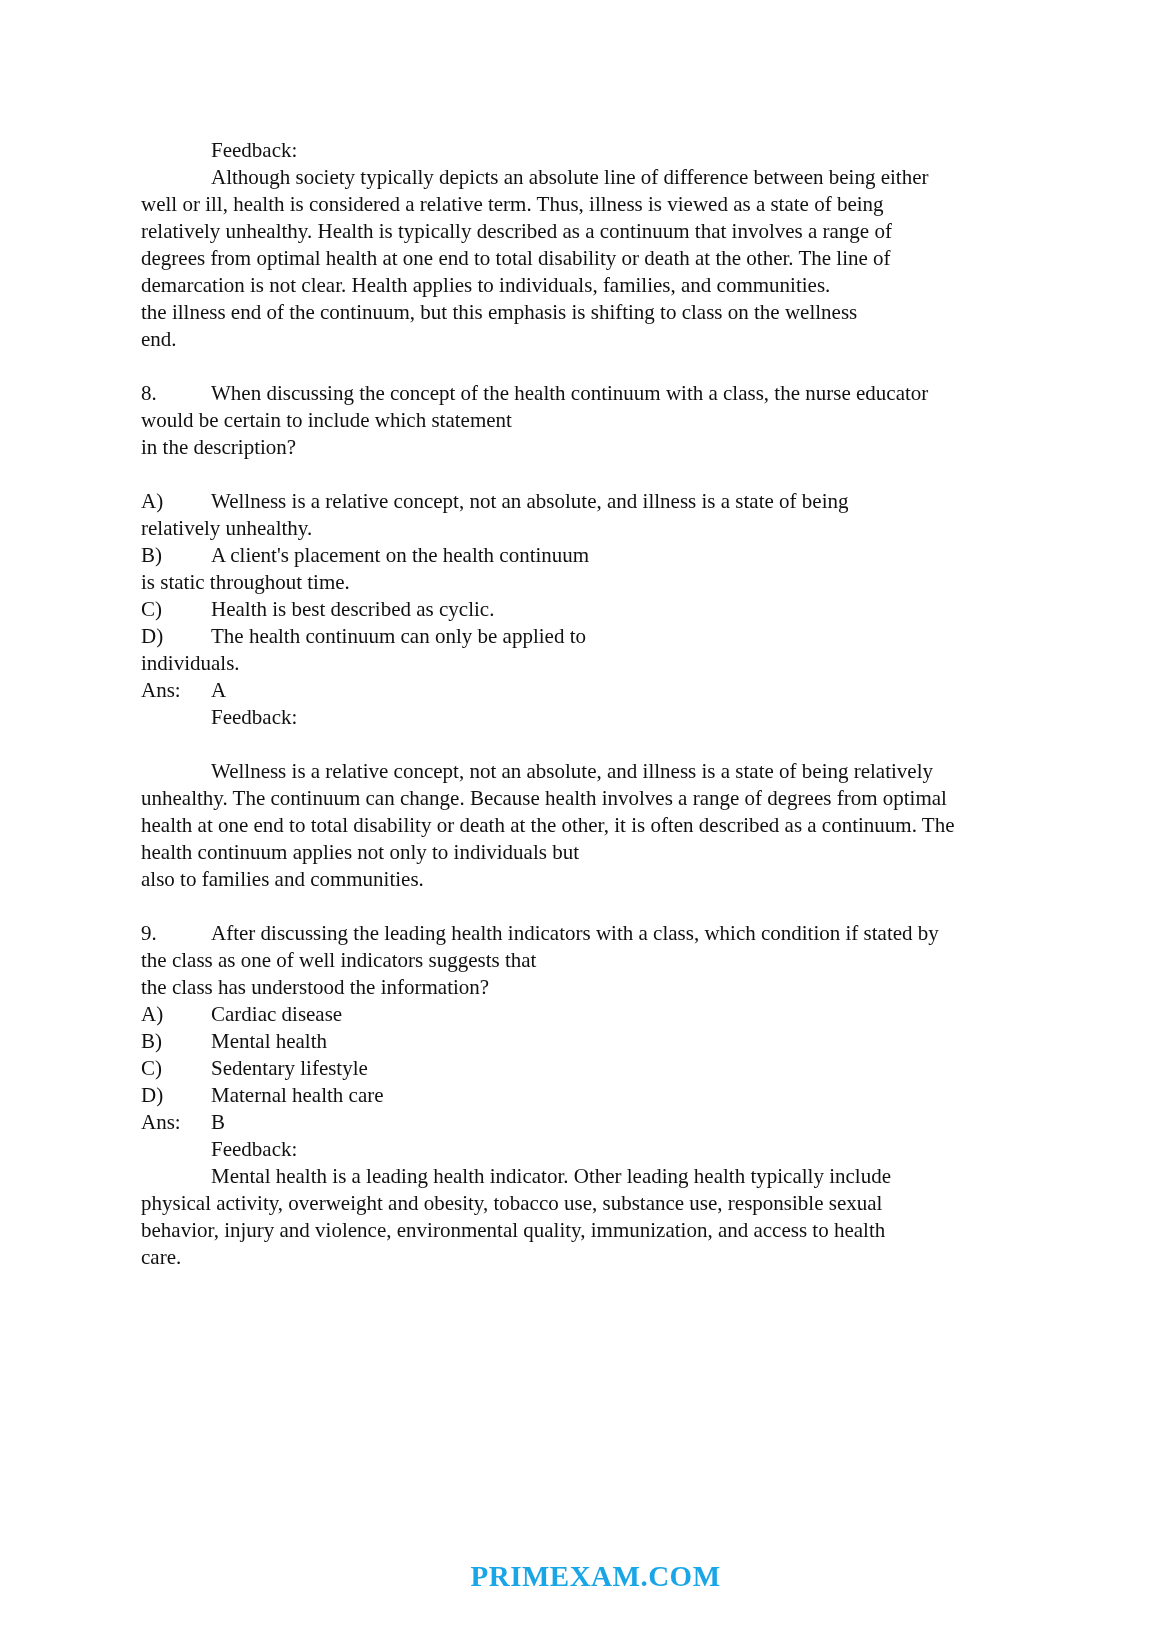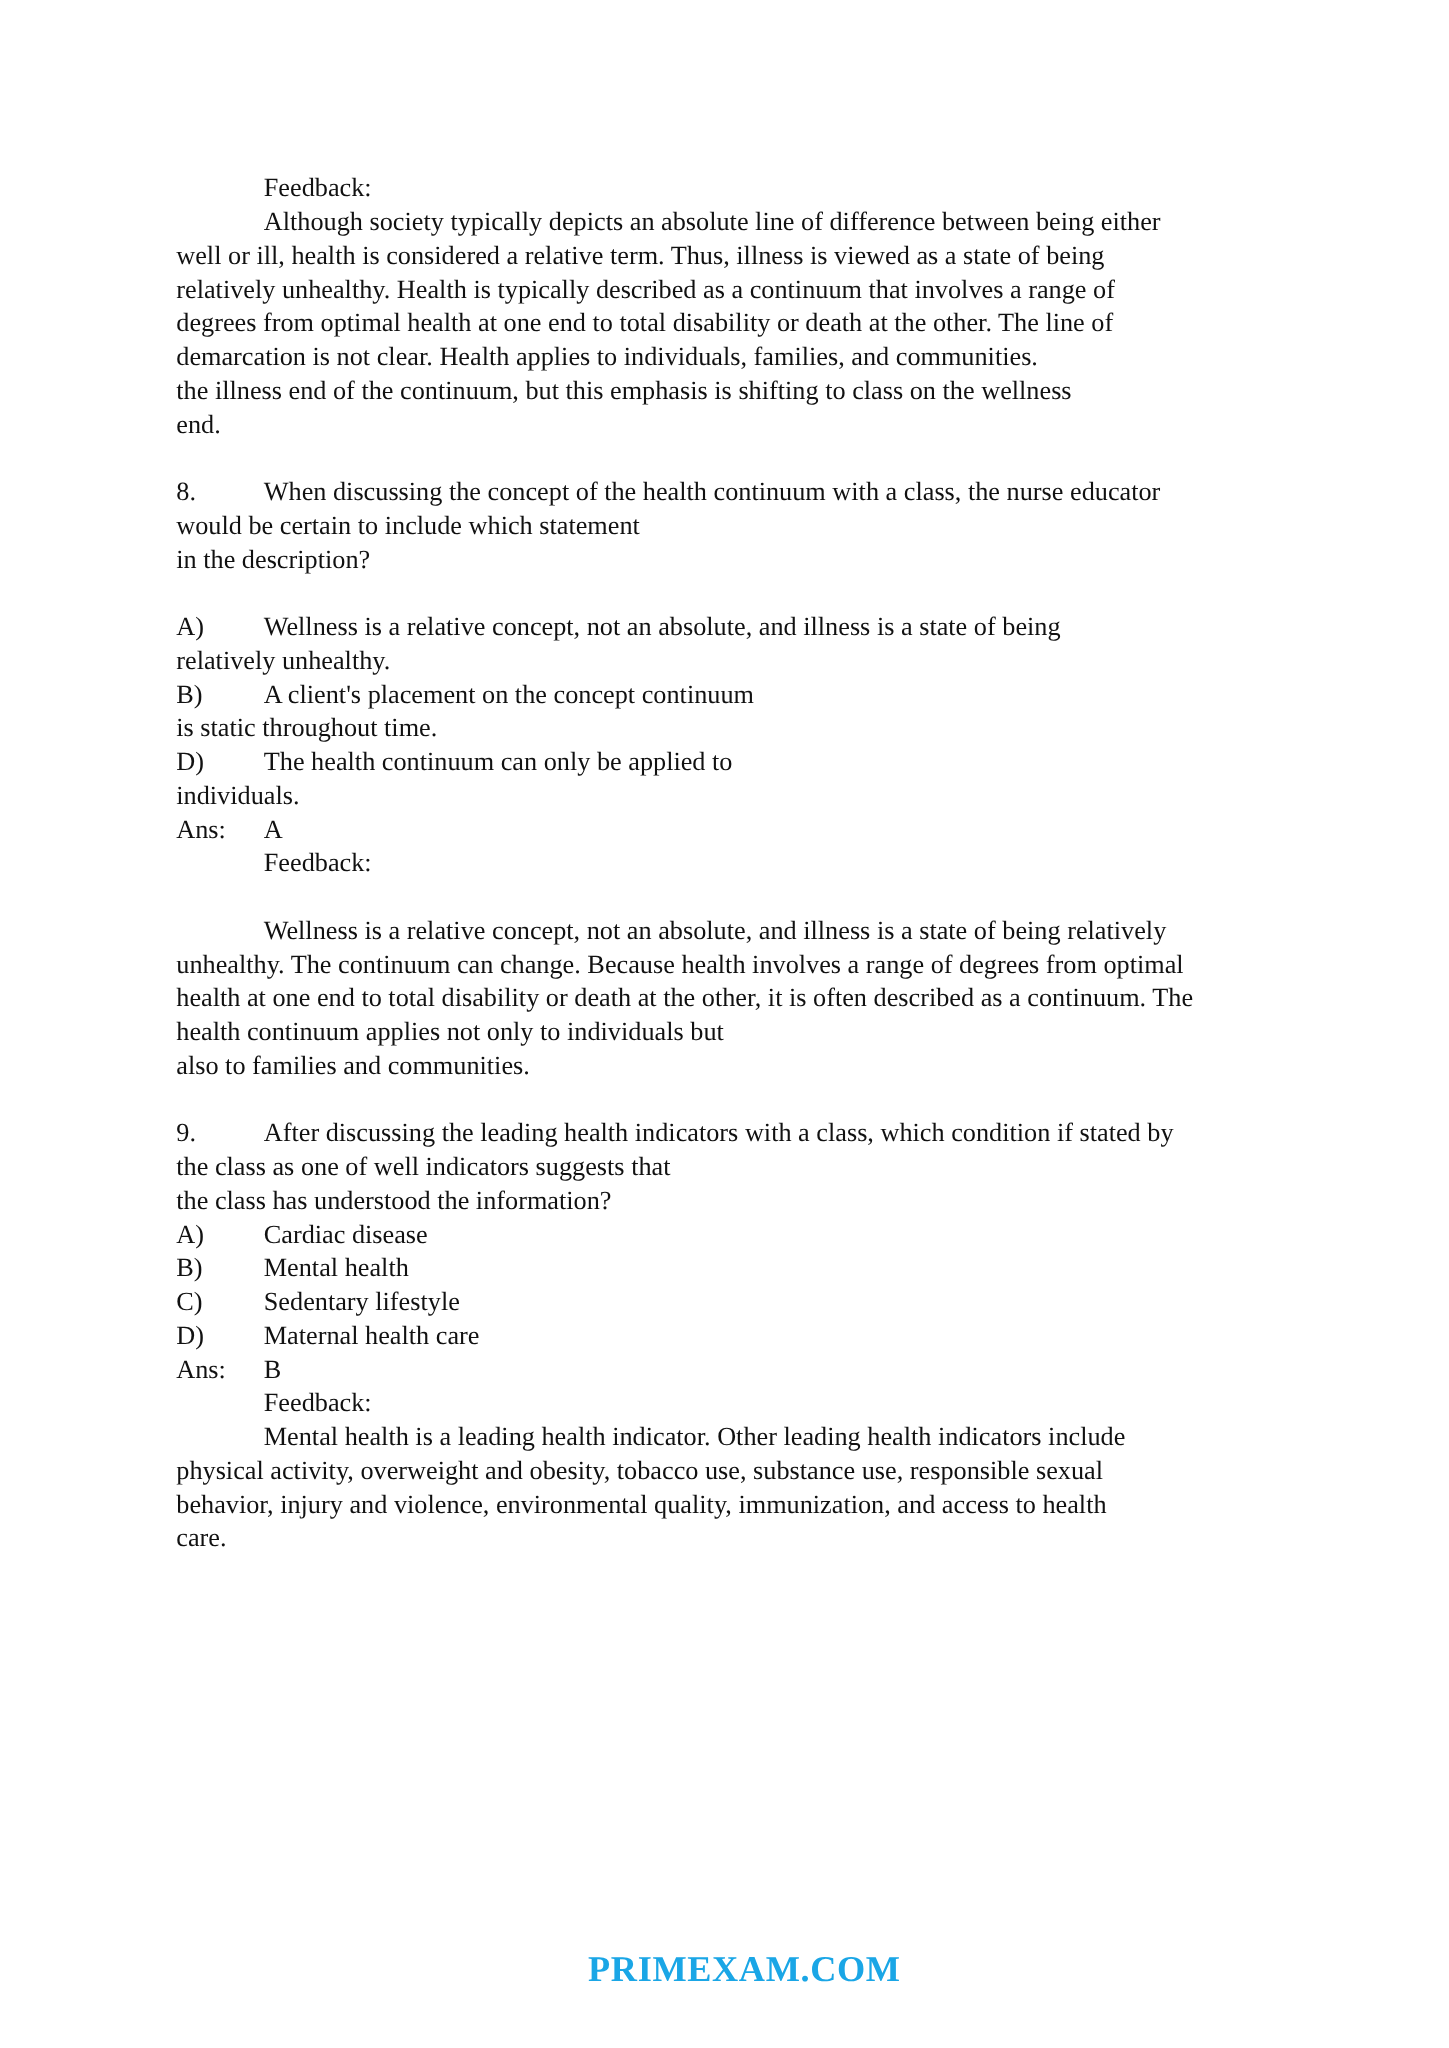--- a/index.html
+++ b/index.html
@@ -70,22 +70,25 @@
     <span class="line">would be certain to include which statement</span>
     <span class="line">in the description?</span>
 
     <span class="gap"></span>
 
     <div>
       <span class="line"><span class="lbl">A)</span><span>Wellness is a relative concept, not an absolute, and illness is a state of being</span></span>
       <span class="line">relatively unhealthy.</span>
     </div>
     <div>
-      <span class="line"><span class="lbl">B)</span><span>A client's placement on the concept continuum</span></span>
+      <span class="line"><span class="lbl">B)</span><span>A client's placement on the health continuum</span></span>
       <span class="line">is static throughout time.</span>
+    </div>
+    <div>
+      <span class="line"><span class="lbl">C)</span><span>Health is best described as cyclic.</span></span>
     </div>
     <div>
       <span class="line"><span class="lbl">D)</span><span>The health continuum can only be applied to</span></span>
       <span class="line">individuals.</span>
     </div>
 
     <span class="line"><span class="lbl">Ans:</span><span>A</span></span>
     <span class="line indent">Feedback:</span>
 
     <span class="gap"></span>
@@ -104,20 +107,20 @@
     <span class="line">the class as one of well indicators suggests that</span>
     <span class="line">the class has understood the information?</span>
 
     <span class="line"><span class="lbl">A)</span><span>Cardiac disease</span></span>
     <span class="line"><span class="lbl">B)</span><span>Mental health</span></span>
     <span class="line"><span class="lbl">C)</span><span>Sedentary lifestyle</span></span>
     <span class="line"><span class="lbl">D)</span><span>Maternal health care</span></span>
 
     <span class="line"><span class="lbl">Ans:</span><span>B</span></span>
     <span class="line indent">Feedback:</span>
-    <span class="line indent">Mental health is a leading health indicator. Other leading health indicators include</span>
+    <span class="line indent">Mental health is a leading health indicator. Other leading health typically include</span>
     <span class="line">physical activity, overweight and obesity, tobacco use, substance use, responsible sexual</span>
     <span class="line">behavior, injury and violence, environmental quality, immunization, and access to health</span>
     <span class="line">care.</span>
   </div>
 </div>
 
 <div class="footer" style="color: rgb(26, 166, 230);">PRIMEXAM.COM</div>
 
 </body></html>

